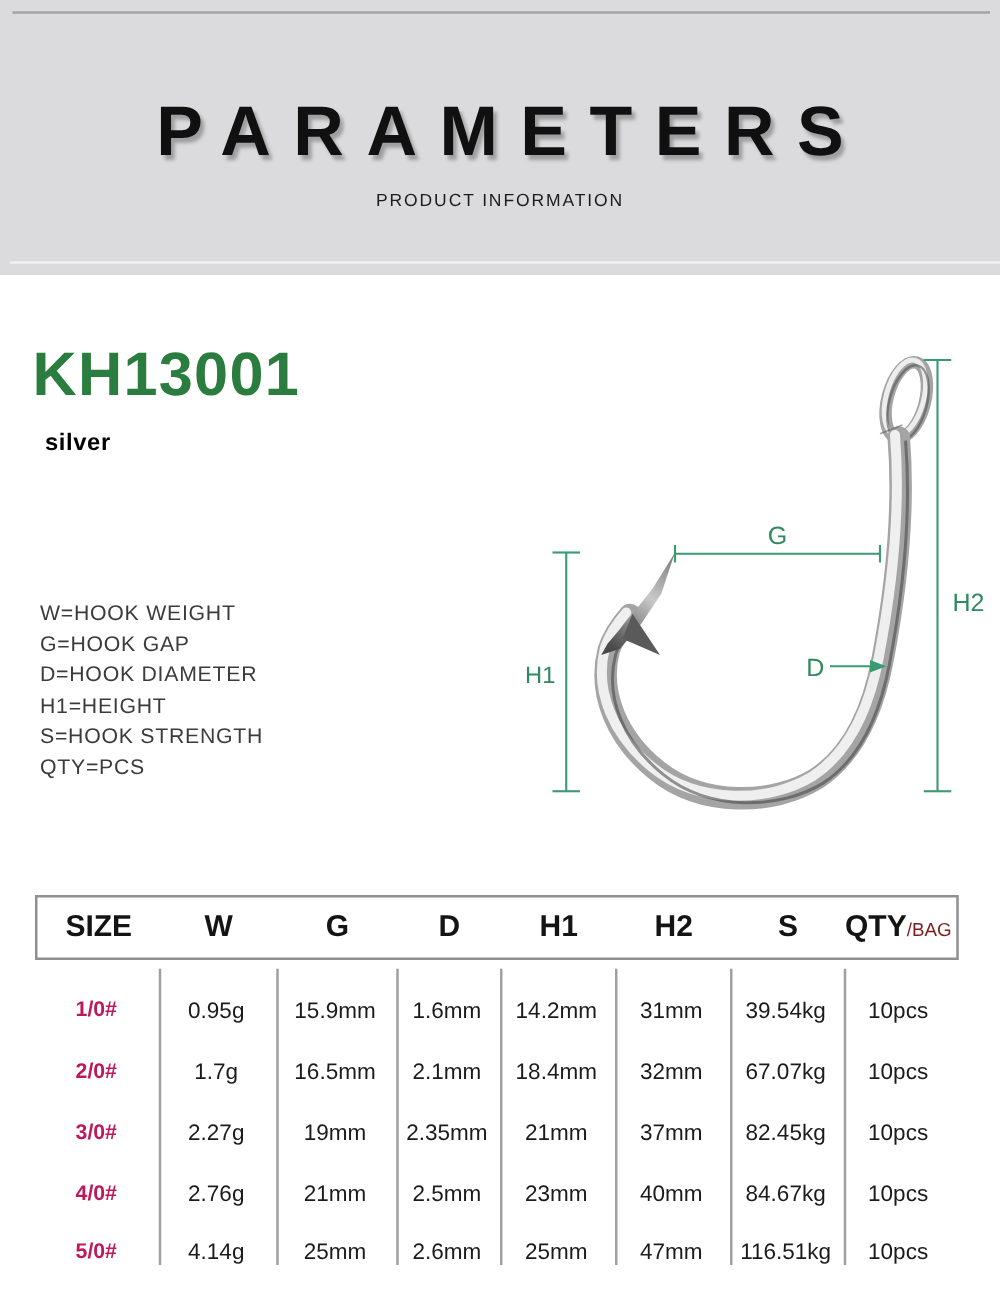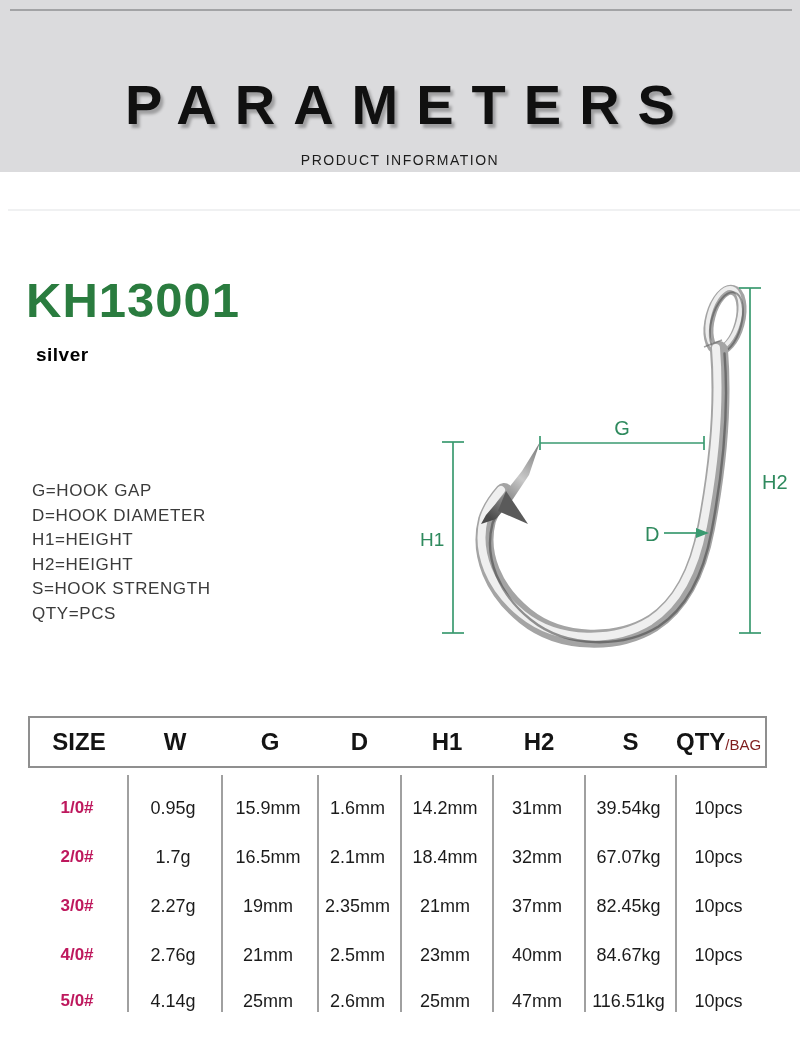--- a/index.html
+++ b/index.html
@@ -2,21 +2,21 @@
 <html><head>
 <meta charset="utf-8">
 <style>
   html,body{margin:0;padding:0;background:#ffffff;}
   .page{
     position:relative;width:800px;height:1039px;margin:0 auto;
     background:#ffffff;overflow:hidden;
     font-family:"Liberation Sans", sans-serif;
   }
   
-  .banner{position:absolute;left:0;top:0;width:800px;height:172px;background:#dbdbdd;}
+  .banner{position:absolute;left:0;top:0;width:800px;height:220px;background:#dbdbdd;}
   .banner-rule-top{position:absolute;left:10px;top:9px;width:782px;height:2px;background:#a2a3a5;}
   .banner-rule-bottom{position:absolute;left:8px;top:209px;width:792px;height:2px;background:#f0f1f2;}
   .banner-title{
     position:absolute;left:0;top:72px;width:800px;text-align:center;
     font-size:56px;font-weight:700;color:#101010;letter-spacing:18px;margin-left:9px;
     text-shadow:3px 4px 3px rgba(0,0,0,0.28);
     white-space:nowrap;
   }
   .banner-subtitle{
     position:absolute;left:0;top:152px;width:800px;text-align:center;
@@ -72,24 +72,24 @@
     <div class="banner-rule-top"></div>
     <div class="banner-title">PARAMETERS</div>
     <div class="banner-subtitle">PRODUCT INFORMATION</div>
     <div class="banner-rule-bottom"></div>
   </header>
 
   <div class="product-model">KH13001</div>
   <div class="product-finish">silver</div>
 
   <div class="legend">
+    <div class="legend-item">W=HOOK WEIGHT</div>
     <div class="legend-item">G=HOOK GAP</div>
     <div class="legend-item">D=HOOK DIAMETER</div>
     <div class="legend-item">H1=HEIGHT</div>
-    <div class="legend-item">H2=HEIGHT</div>
     <div class="legend-item">S=HOOK STRENGTH</div>
     <div class="legend-item">QTY=PCS</div>
   </div>
 
   <div class="diagram">
     <svg width="380" height="430" viewBox="420 258 380 430">
       <defs>
         <linearGradient id="pointGrad" x1="486" y1="515" x2="540" y2="442" gradientUnits="userSpaceOnUse">
           <stop offset="0" stop-color="#4a4a4a"></stop>
           <stop offset="0.55" stop-color="#c9c9c9"></stop>

